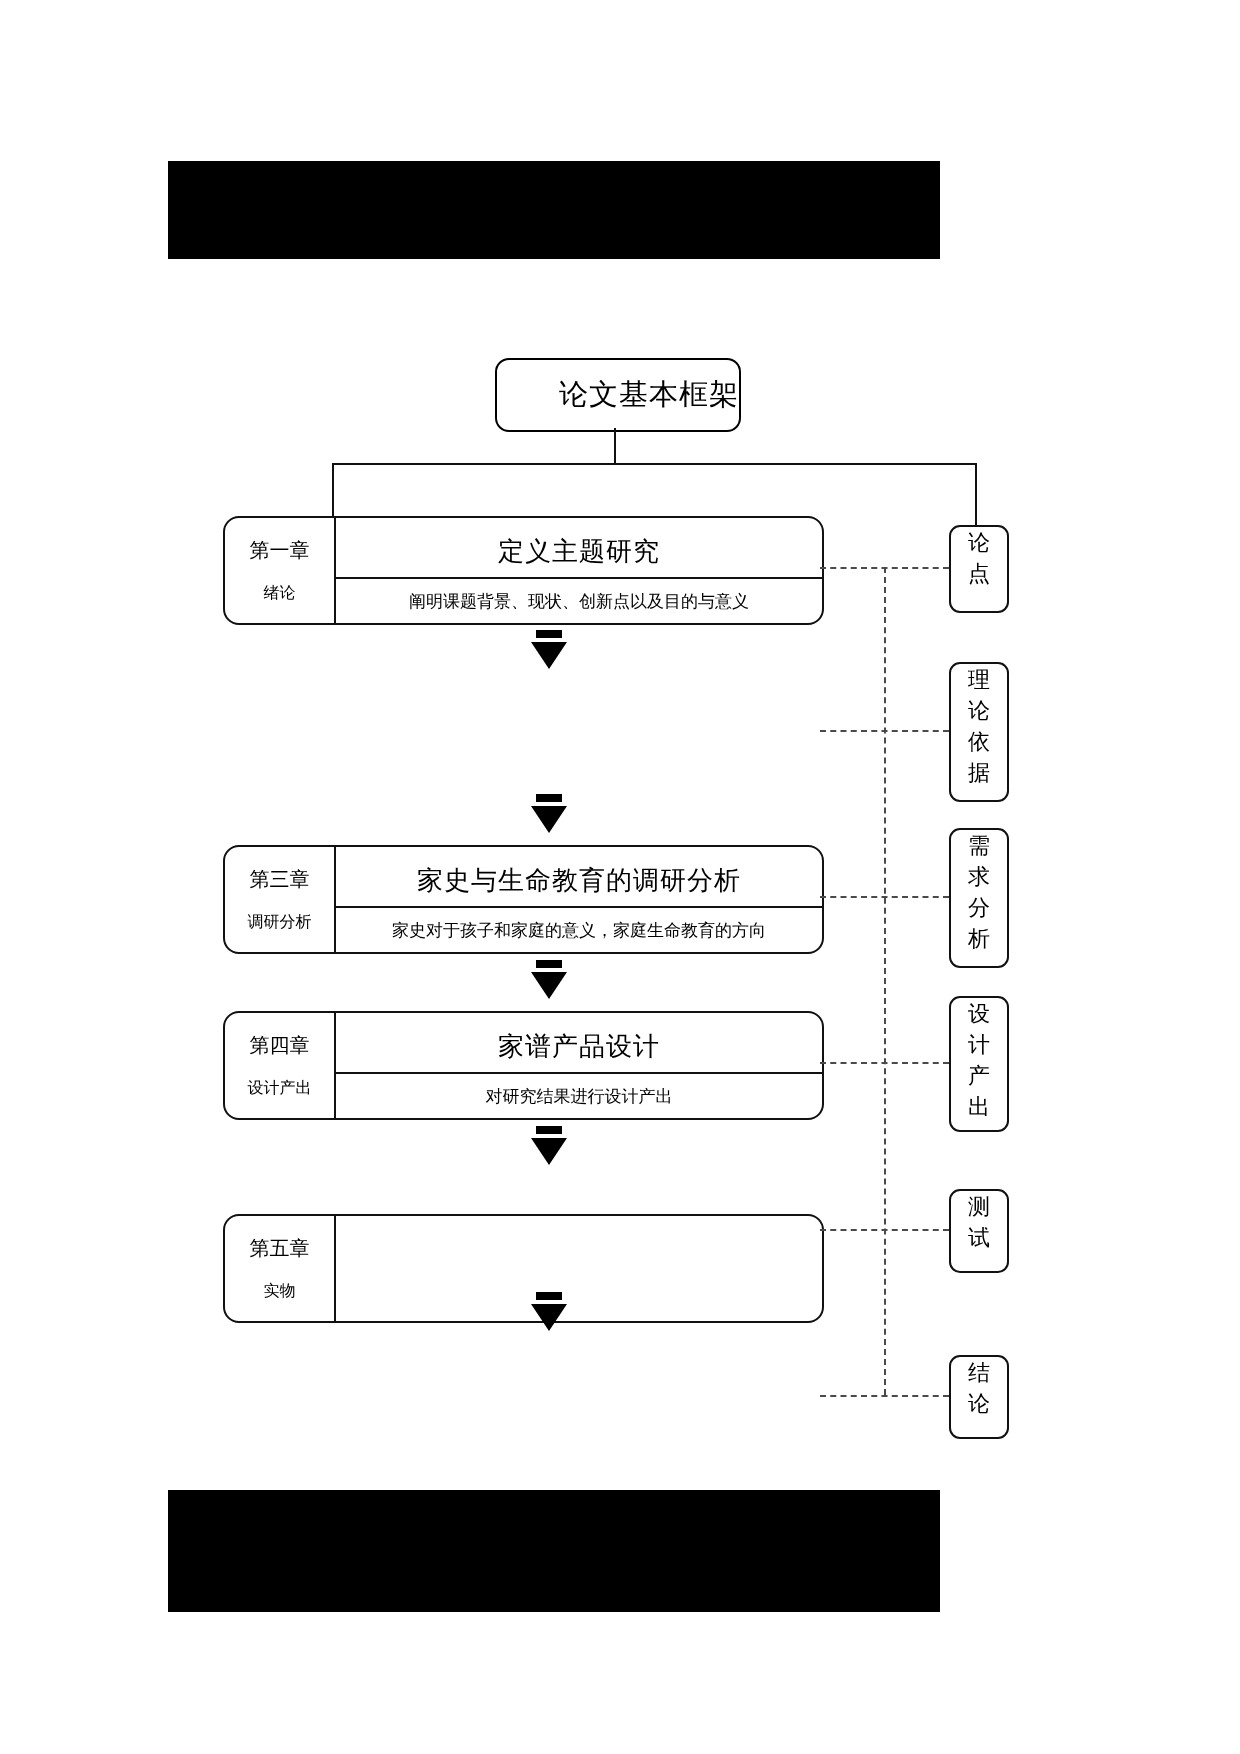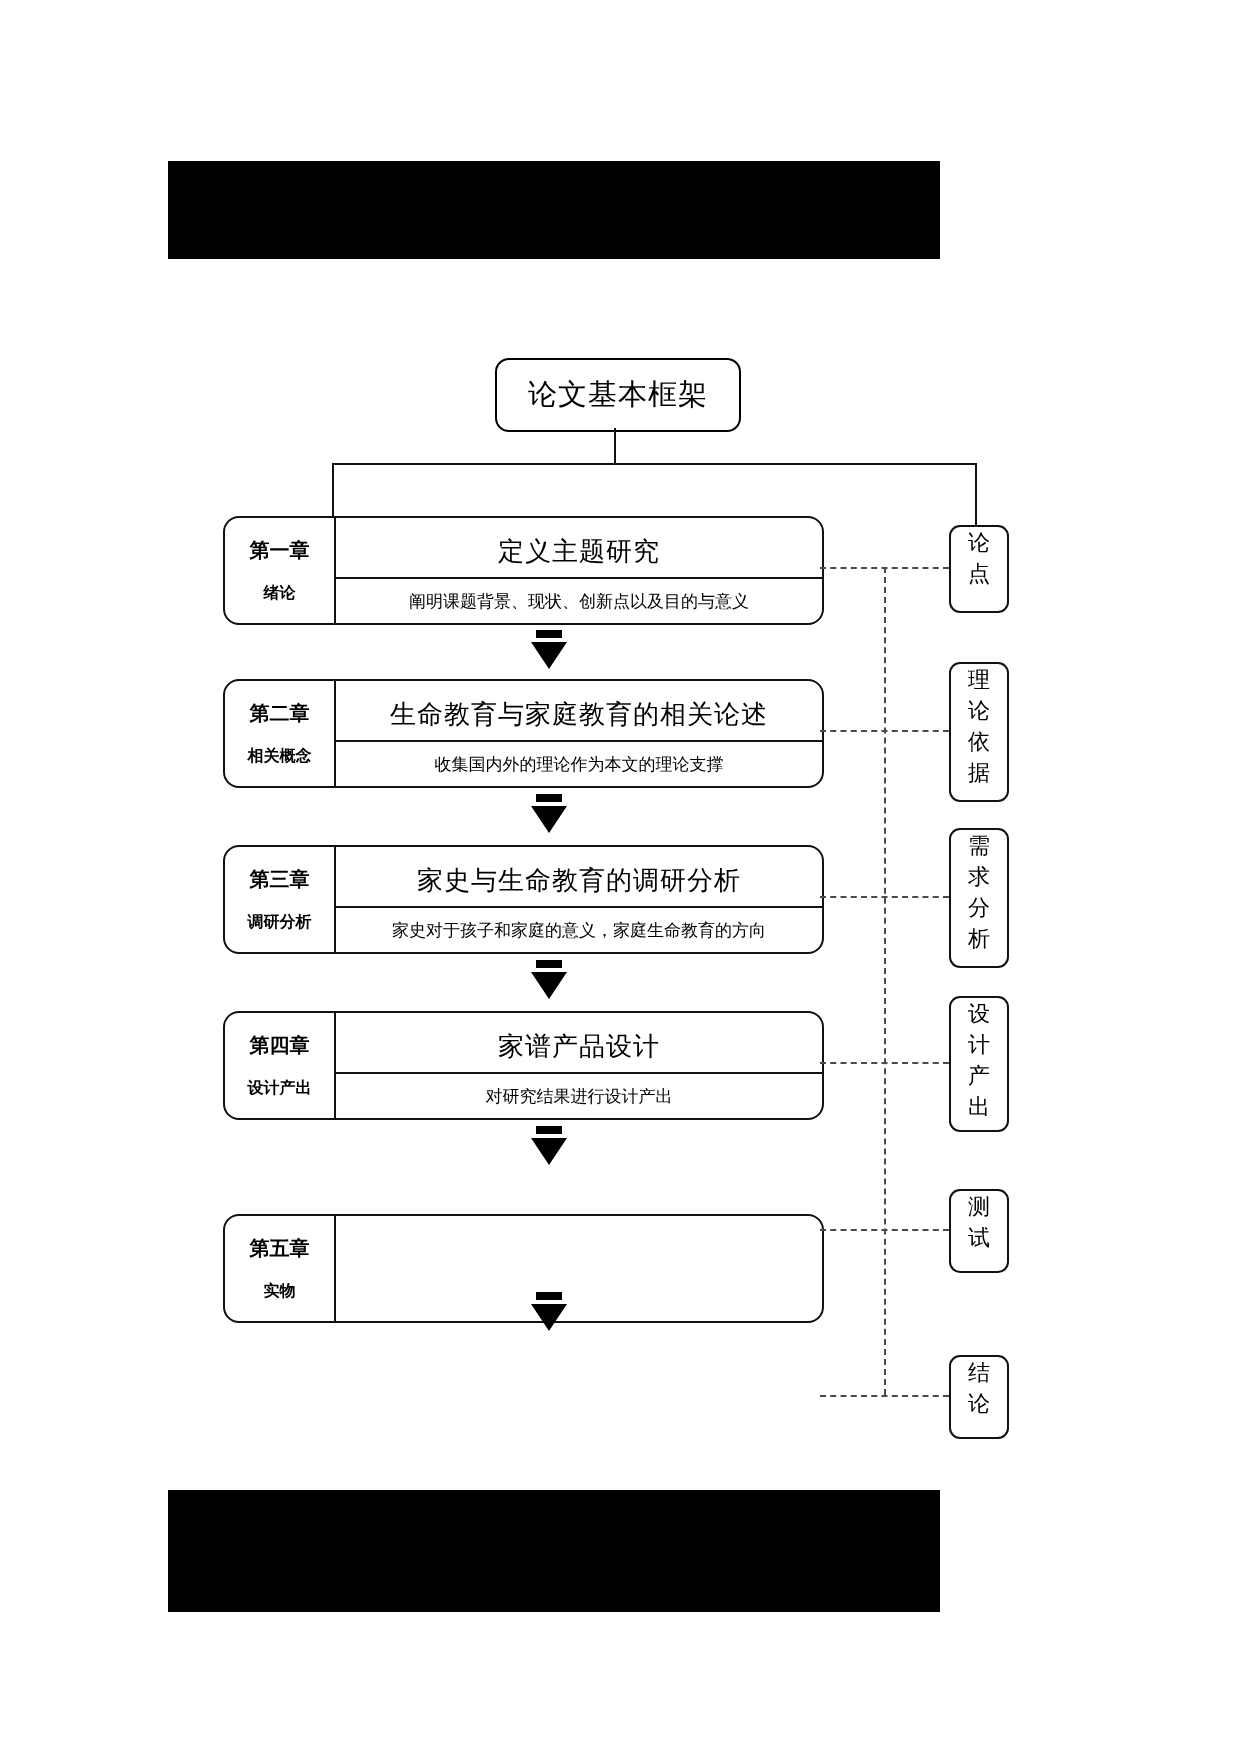--- a/index.html
+++ b/index.html
@@ -4,33 +4,33 @@
 <style>
   html,body{margin:0;padding:0;background:#fff;}
   body{font-family:"Liberation Serif","DejaVu Serif",serif;color:#000;}
   .page{position:relative;width:1240px;height:1754px;background:#ffffff;overflow:hidden;}
 
   .redact{position:absolute;background:#000;}
   .bar-top{left:168px;top:161px;width:772px;height:98px;}
   .bar-bottom{left:168px;top:1490px;width:772px;height:122px;}
 
   .title-box{position:absolute;left:495px;top:358px;width:242px;height:70px;
-    border:2px solid #000;border-radius:14px;display:flex;align-items:center;justify-content:center;
+    border:2px solid #000;border-radius:14px;display:flex;align-items:center;justify-content:flex-end;
     font-size:29px;letter-spacing:1px;background:#fff;}
 
   .sline{position:absolute;background:#111;}
   .stem{left:614px;top:428px;width:2px;height:36px;}
   .branch{left:332px;top:463px;width:645px;height:2px;}
   .drop-left{left:332px;top:463px;width:2px;height:53px;}
   .drop-right{left:975px;top:463px;width:2px;height:62px;}
 
   .row{position:absolute;left:223px;width:597px;height:105px;border:2px solid #111;
     border-radius:16px;background:#fff;display:flex;}
   .row-left{width:109px;border-right:2px solid #111;display:flex;flex-direction:column;
-    align-items:center;justify-content:center;gap:19px;font-weight:bold;}
+    align-items:center;justify-content:center;gap:19px;}
   .chapter{font-size:20px;}
   .chapter-sub{font-size:16px;}
   .row-main{flex:1;display:flex;flex-direction:column;}
   .row-title{height:51px;border-bottom:2px solid #111;display:flex;align-items:center;
     justify-content:center;font-size:26px;letter-spacing:1px;margin-top:8px;}
   .row-subtitle{flex:1;display:flex;align-items:center;justify-content:center;font-size:17px;border-radius:26px;}
 
   .arrow{position:absolute;left:531px;width:36px;}
   .arrow .bar{width:26px;height:8px;background:#000;margin:0 auto;}
   .arrow .tri{width:0;height:0;border-left:18px solid transparent;border-right:18px solid transparent;
@@ -65,30 +65,20 @@
     <div class="row-left">
       <div class="chapter">第一章</div>
       <div class="chapter-sub">绪论</div>
     </div>
     <div class="row-main">
       <div class="row-title">定义主题研究</div>
       <div class="row-subtitle">阐明课题背景、现状、创新点以及目的与意义</div>
     </div>
   </div>
 
-  <div class="row" style="top:679px">
-    <div class="row-left">
-      <div class="chapter">第二章</div>
-      <div class="chapter-sub">相关概念</div>
-    </div>
-    <div class="row-main">
-      <div class="row-title">生命教育与家庭教育的相关论述</div>
-      <div class="row-subtitle">收集国内外的理论作为本文的理论支撑</div>
-    </div>
-  </div>
 
   <div class="row" style="top:845px">
     <div class="row-left">
       <div class="chapter">第三章</div>
       <div class="chapter-sub">调研分析</div>
     </div>
     <div class="row-main">
       <div class="row-title">家史与生命教育的调研分析</div>
       <div class="row-subtitle">家史对于孩子和家庭的意义，家庭生命教育的方向</div>
     </div>

